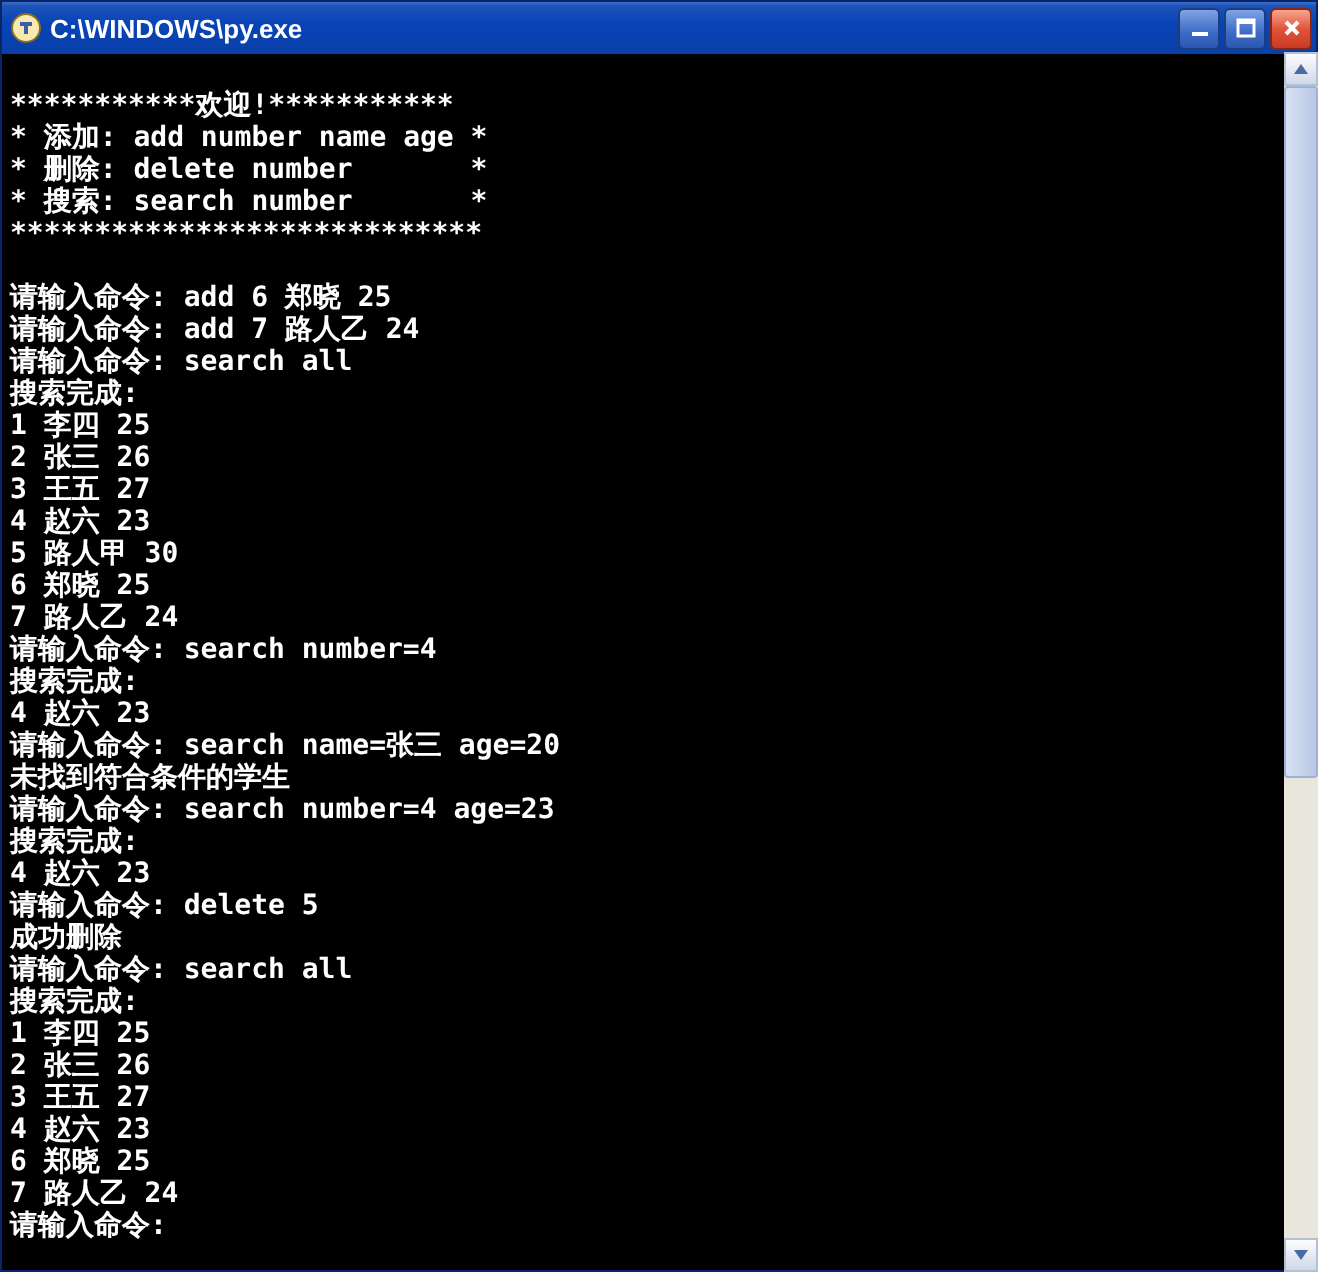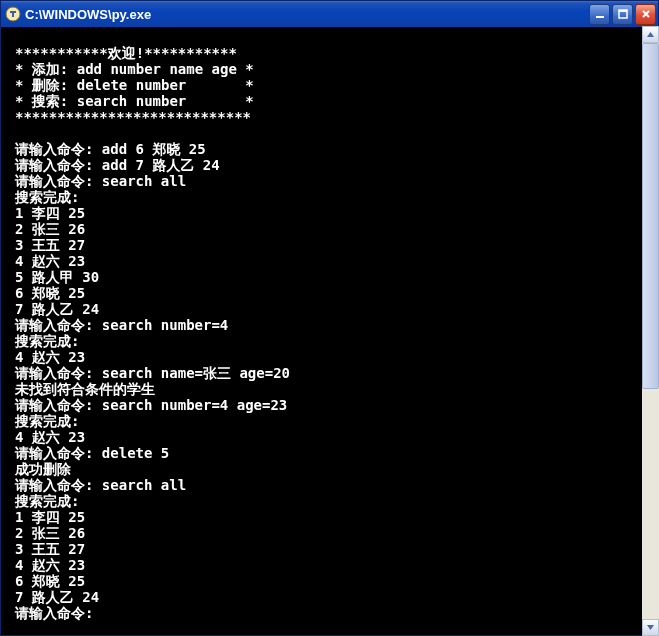--- a/index.html
+++ b/index.html
@@ -66,21 +66,21 @@
     color: #fff;
     font-family: "NSimSun", "SimSun", "Consolas", monospace;
     font-size: 14px;
     line-height: 16px;
     padding: 2px 0 0 0;
     white-space: pre;
     overflow: hidden;
     position: relative;
     font-weight: bold;
   }
-  .line { padding: 0 14px; }
+  .line { padding: 0 4px; }
   .scrollbar {
     position: absolute;
     right: 0;
     top: 26px;
     bottom: 0;
     width: 17px;
     background: #ece9d8;
     display: flex;
     flex-direction: column;
   }

